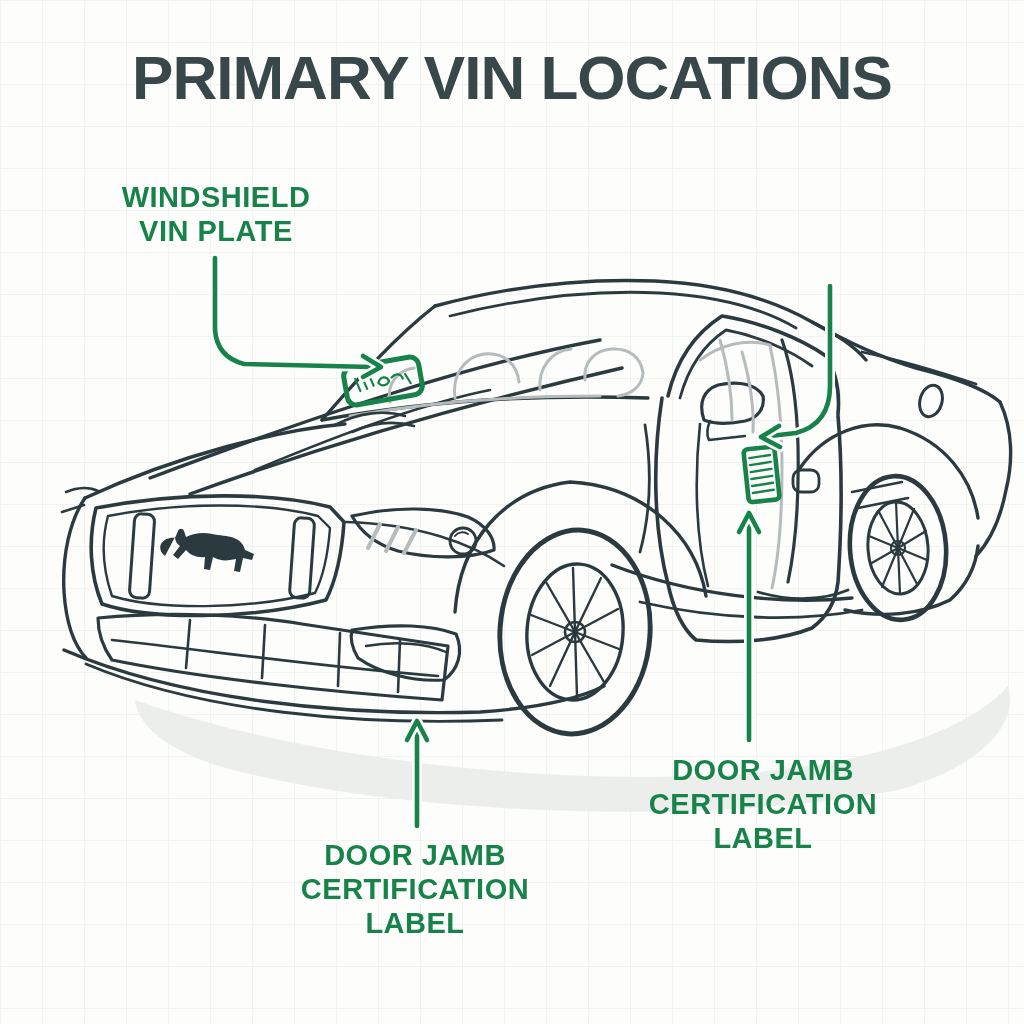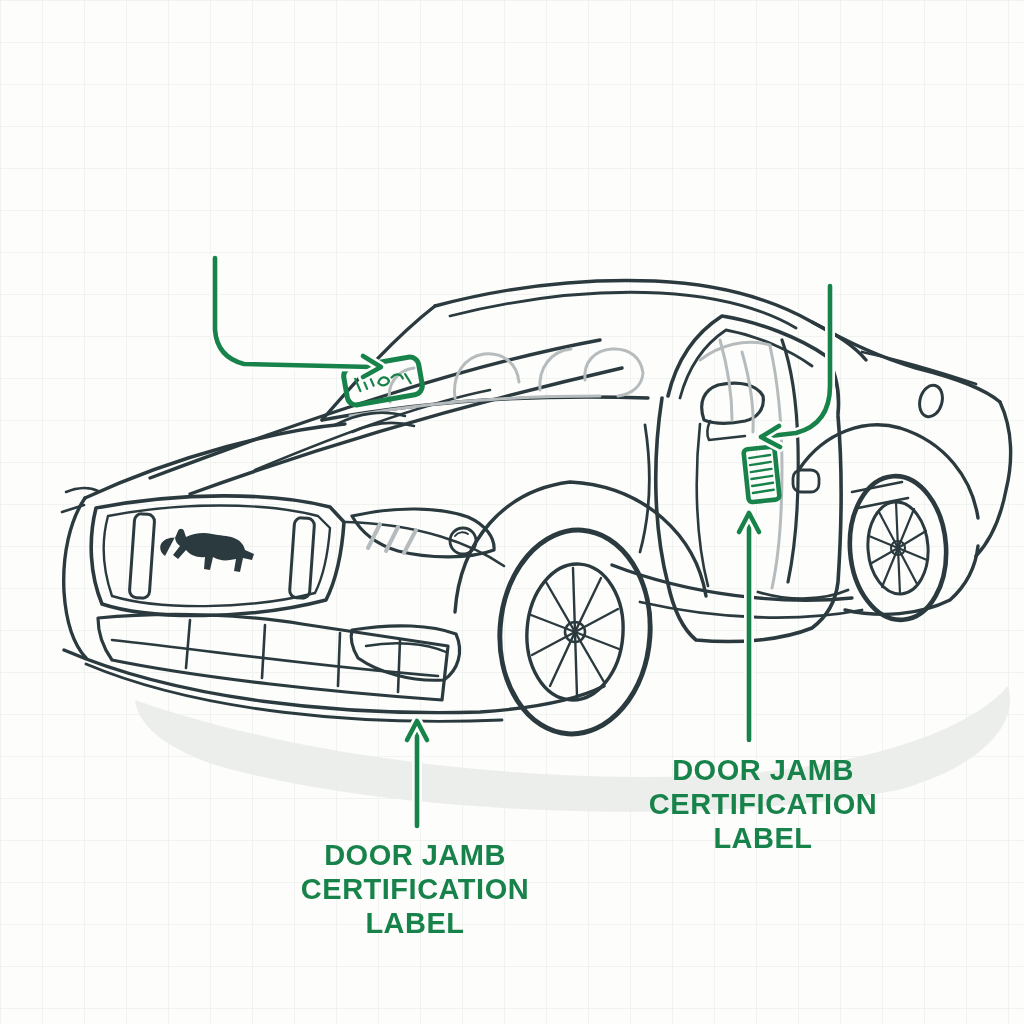--- a/index.html
+++ b/index.html
@@ -221,21 +221,24 @@
       </g>
       <g>
         <path class="wcase" stroke-width="10" d="M417,826 L417,728"></path>
         <path class="gr" stroke-width="4.6" d="M417,826 L417,728"></path>
         <path class="wcase" stroke-width="10" d="M407,740 L417,721 L427,740"></path>
         <path class="gr" stroke-width="4.6" d="M407,740 L417,721 L427,740"></path>
       </g>
     </g>
   </svg>
 
-
+  <div class="title">PRIMARY VIN LOCATIONS</div>
+
+  <div class="green-label lbl-windshield">WINDSHIELD
+VIN PLATE</div>
   <div class="green-label lbl-doorjamb-right">DOOR JAMB
 CERTIFICATION
 LABEL</div>
   <div class="green-label lbl-doorjamb-bottom">DOOR JAMB
 CERTIFICATION
 LABEL</div>
 
 </div>
 
 </body></html>

